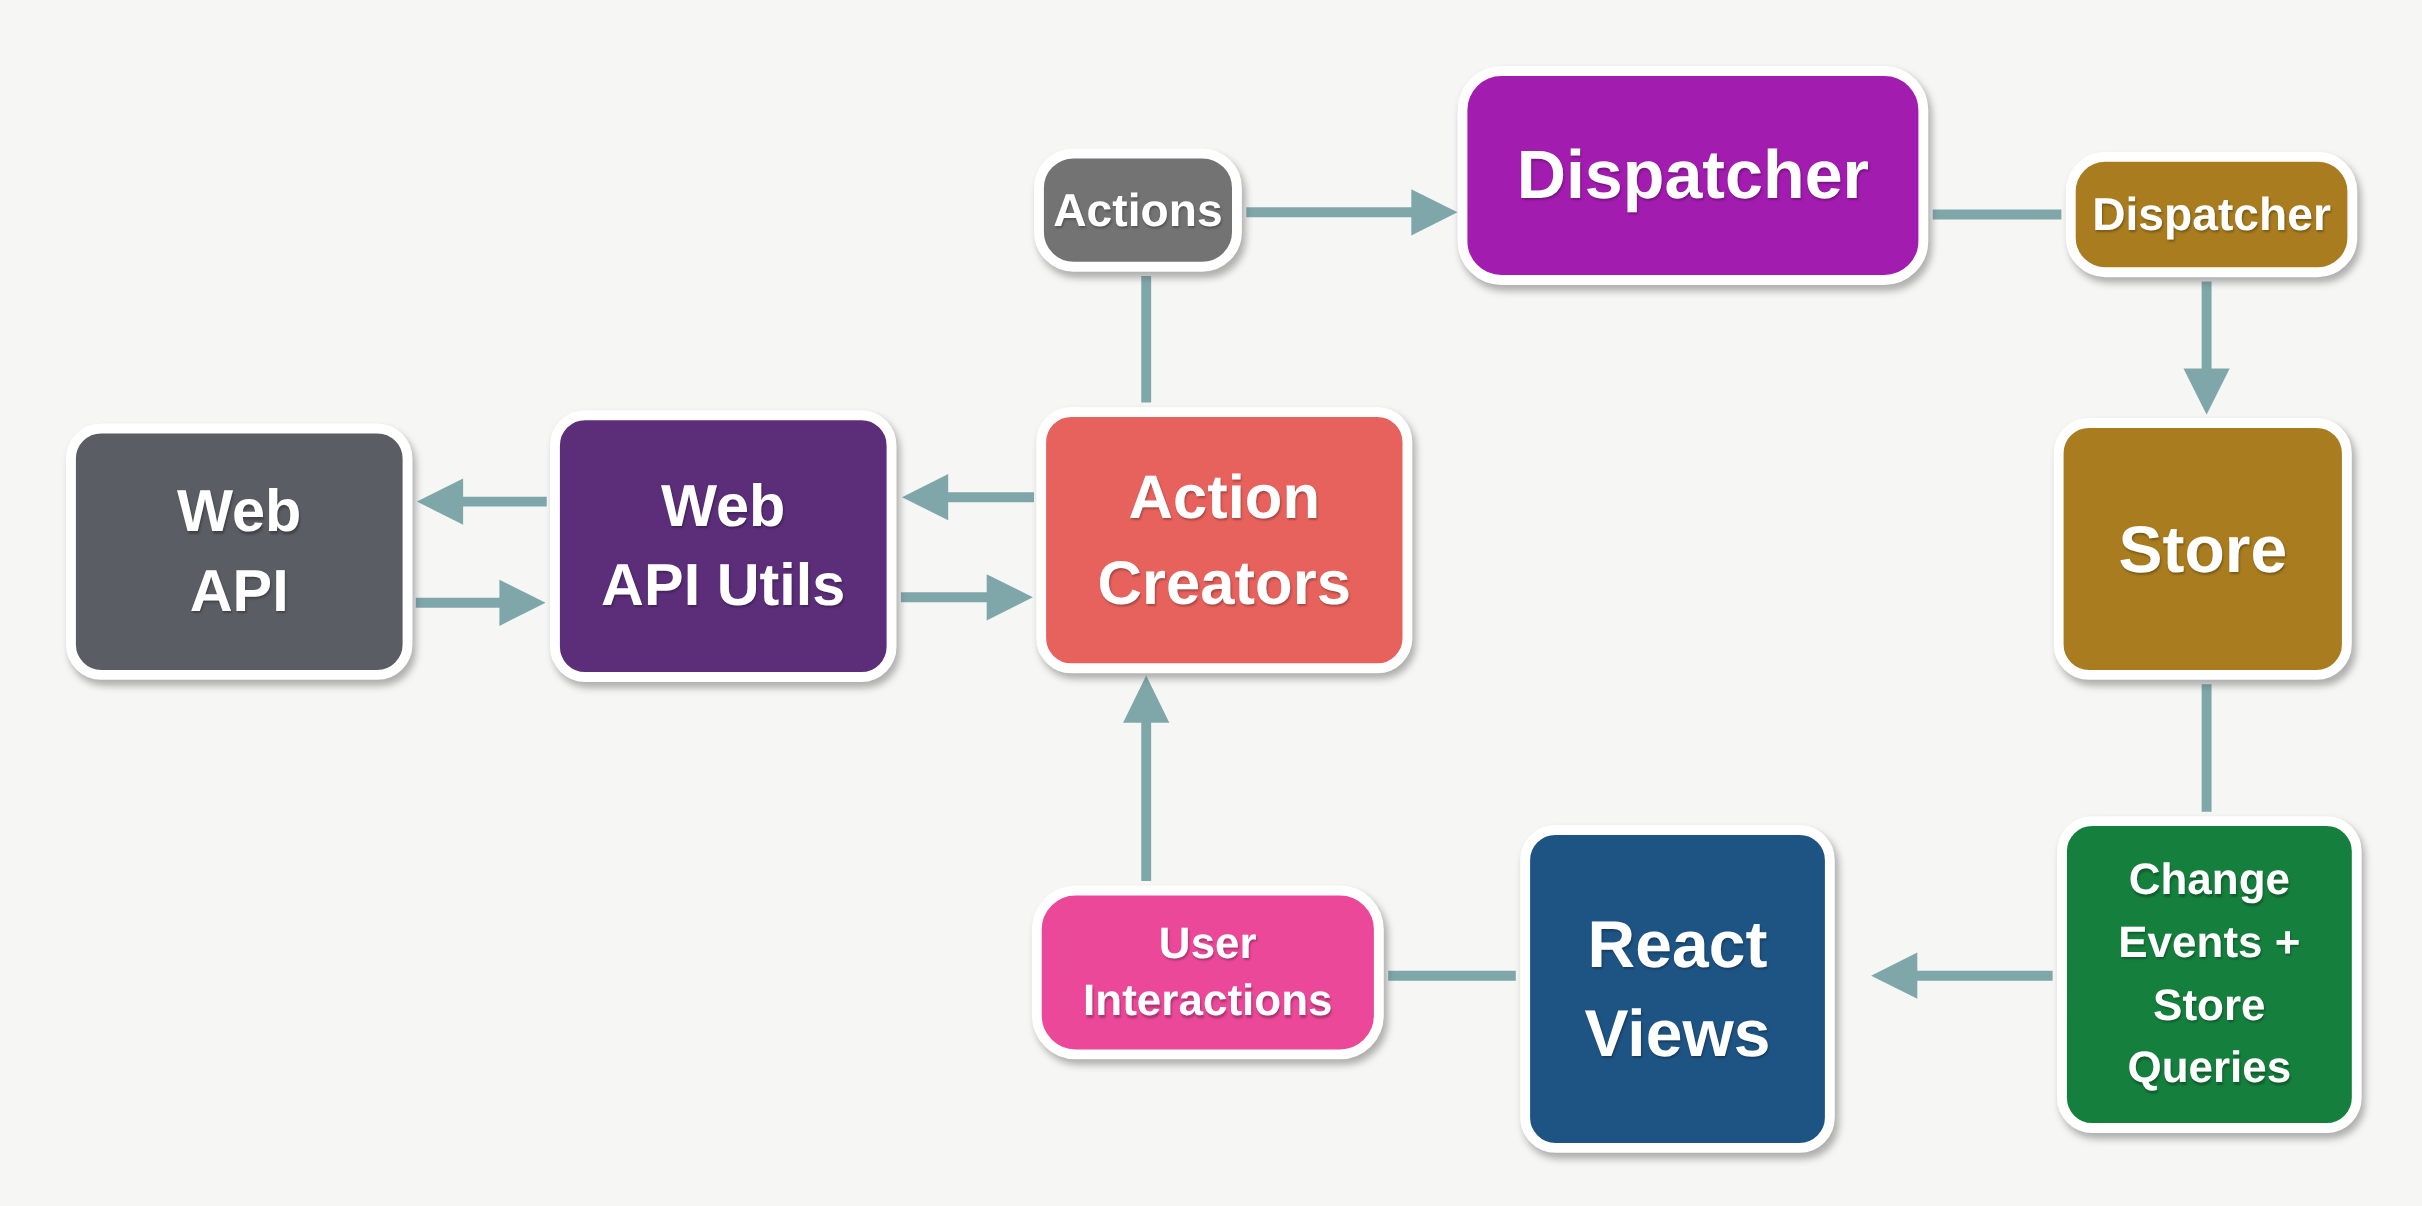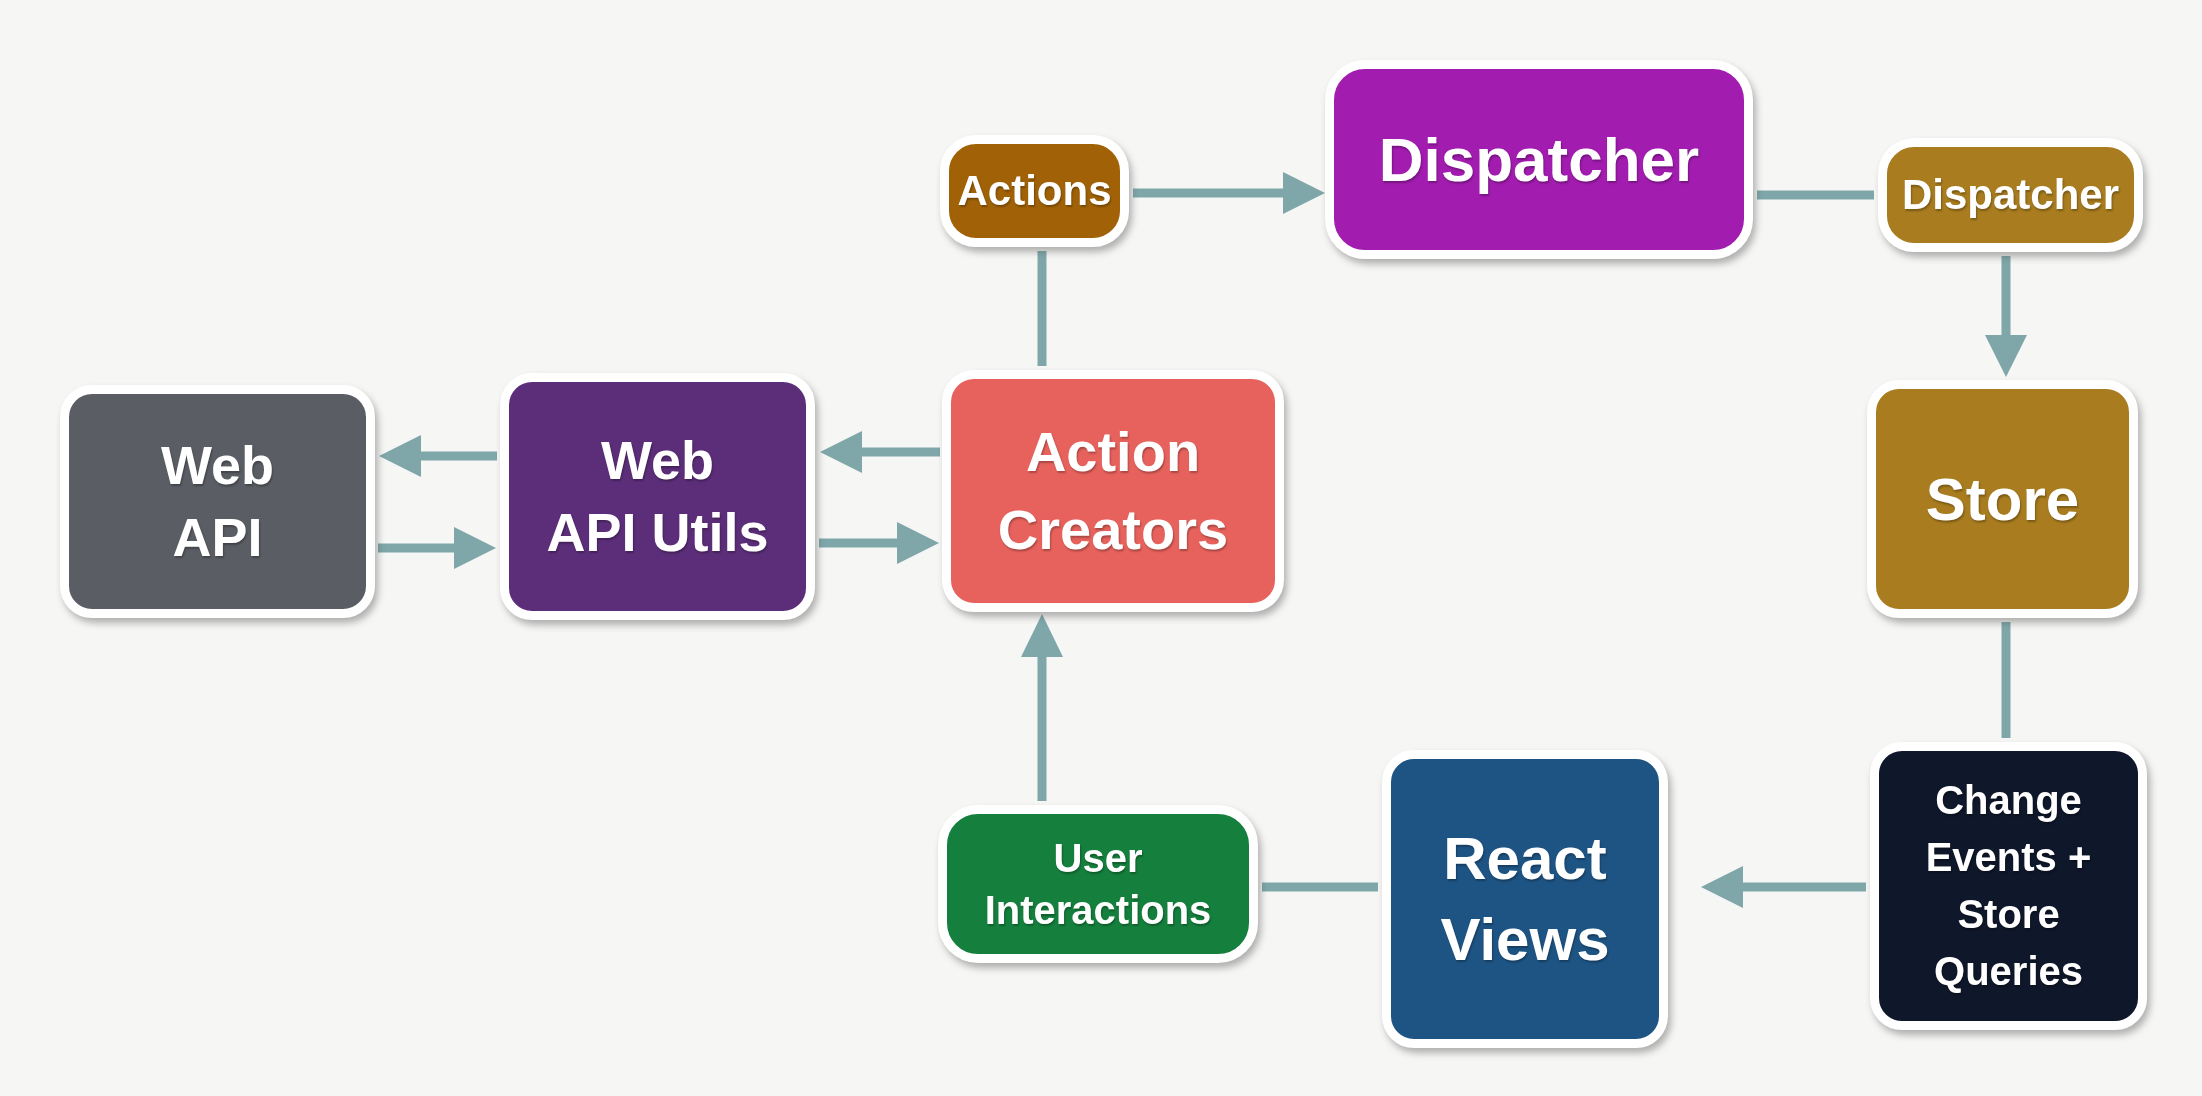--- a/index.html
+++ b/index.html
@@ -103,46 +103,46 @@
   <div class="node" id="n-web-api-utils" style="background: rgb(92, 46, 122);">
     <span class="label">Web
 API Utils</span>
   </div>
 
   <div class="node" id="n-action-creators" style="background: rgb(232, 98, 93);">
     <span class="label">Action
 Creators</span>
   </div>
 
-  <div class="node pill" id="n-actions" style="background: #a16207; align-items: center;">
+  <div class="node pill" id="n-actions" style="background: #737373; align-items: center;">
     <span class="label">Actions</span>
   </div>
 
   <div class="node" id="n-dispatcher" style="background: #a21caf; justify-content: center;">
     <span class="label">Dispatcher</span>
   </div>
 
   <div class="node pill" id="n-callbacks" style="background: rgb(168, 124, 31);">
     <span class="label">Dispatcher</span>
   </div>
 
   <div class="node" id="n-store" style="background: rgb(168, 124, 31);">
     <span class="label">Store</span>
   </div>
 
-  <div class="node" id="n-change-events" style="background: #0f172a;">
+  <div class="node" id="n-change-events" style="background: #15803d;">
     <span class="label">Change
 Events +
 Store
 Queries</span>
   </div>
 
   <div class="node" id="n-react-views" style="background: rgb(30, 84, 132);">
     <span class="label">React
 Views</span>
   </div>
 
-  <div class="node" id="n-user-interactions" style="background: #15803d;">
+  <div class="node" id="n-user-interactions" style="background: #ec4899;">
     <span class="label">User
 Interactions</span>
   </div>
 
 </div>
 
 </body></html>

